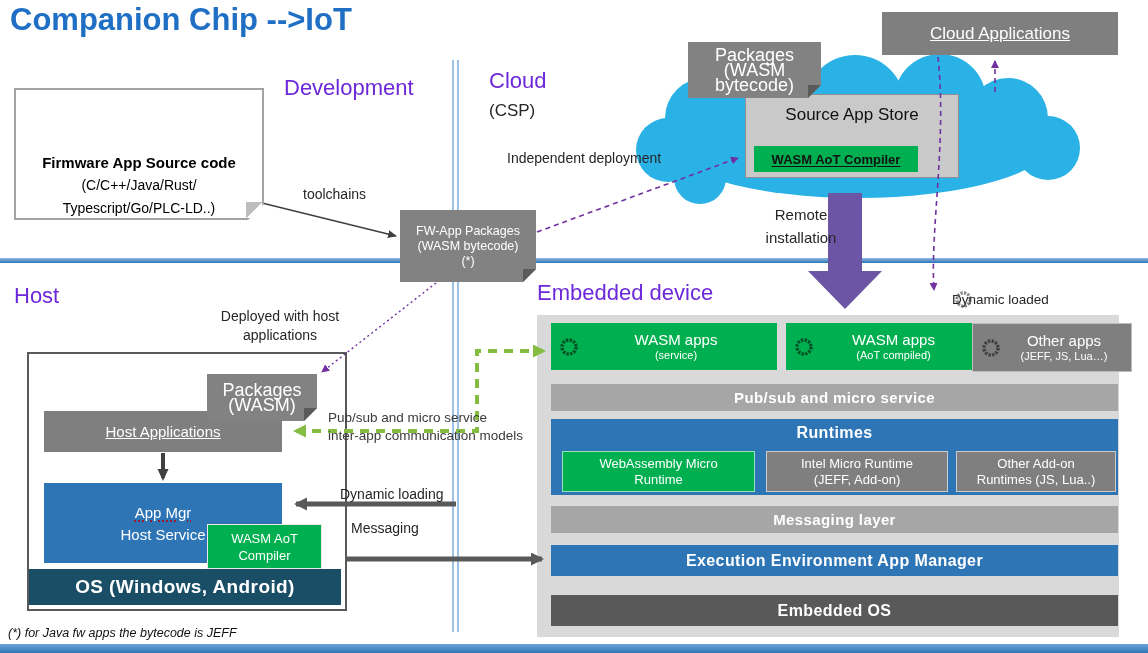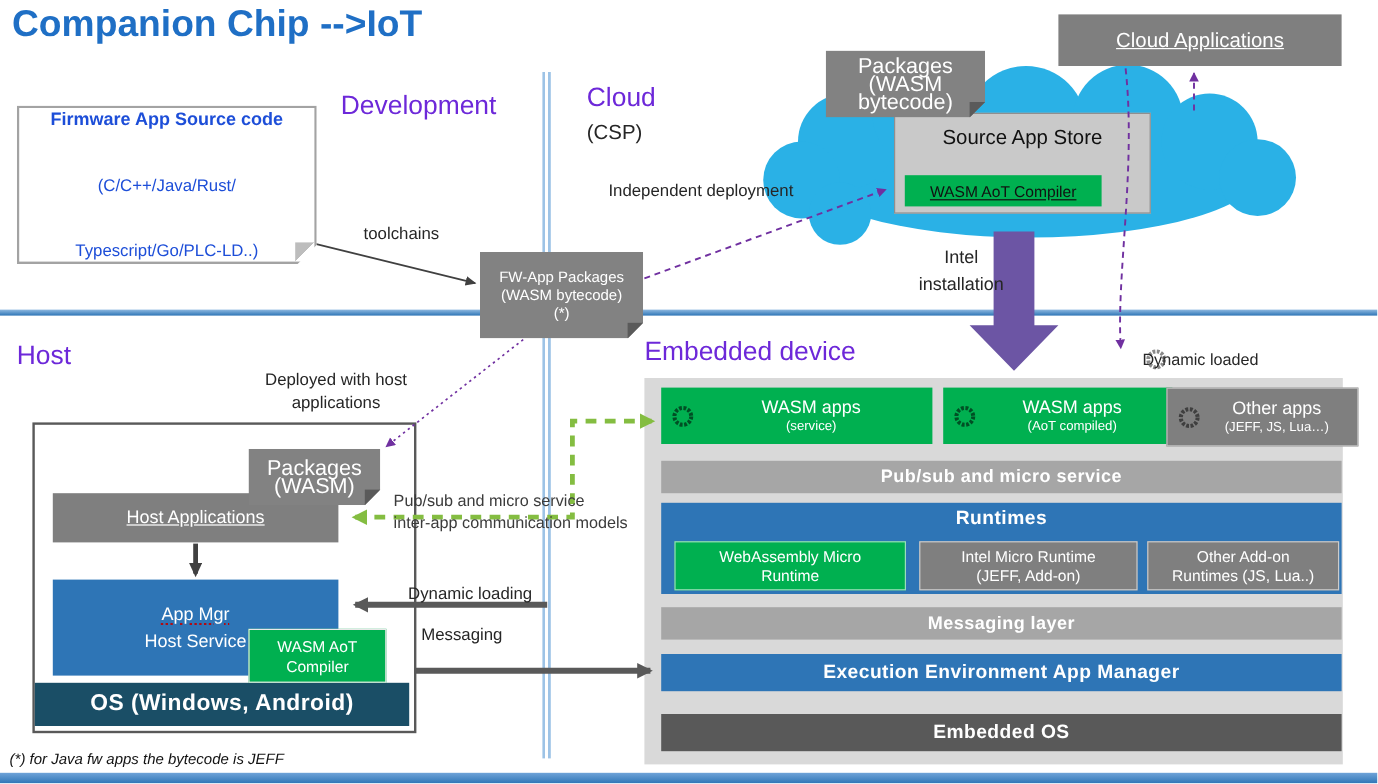--- a/index.html
+++ b/index.html
@@ -11,22 +11,22 @@
   .page-title{left:10px;top:2px;font-size:31px;font-weight:bold;color:#1F6FC5;z-index:6;}
   .sec-label{font-size:22px;color:#6d28d9;z-index:6;white-space:nowrap;}
   .small-label{font-size:14px;color:#262626;z-index:6;white-space:nowrap;}
 
   .note{color:#fff;text-align:center;z-index:6;font-size:18px;line-height:15px;background:#828282;
         display:flex;flex-direction:column;justify-content:center;
         clip-path:polygon(0 0,100% 0,100% calc(100% - 13px),calc(100% - 13px) 100%,0 100%);}
   .note::after{content:"";position:absolute;right:0;bottom:0;width:13px;height:13px;
         background:linear-gradient(135deg,#5a5a5a 50%,transparent 50.5%);}
 
-  .firm-box{background:#fff;border:2px solid #a3a3a3;color:#1d4ed8;text-align:center;z-index:6;
-        display:flex;flex-direction:column;justify-content:space-between;gap:4px;font-size:14px;line-height:19px;
+  .firm-box{background:#fff;border:2px solid #a3a3a3;color:#000000;text-align:center;z-index:6;
+        display:flex;flex-direction:column;justify-content:flex-end;gap:4px;font-size:14px;line-height:19px;
         clip-path:polygon(0 0,100% 0,100% calc(100% - 16px),calc(100% - 16px) 100%,0 100%);}
   .firm-box::after{content:"";position:absolute;right:0;bottom:0;width:16px;height:16px;
         background:linear-gradient(135deg,#bdbdbd 50%,transparent 50.5%);}
   .firm-title{font-weight:bold;font-size:15px;}
 
   .graybox{background:#7F7F7F;color:#fff;display:flex;align-items:center;justify-content:center;z-index:3;text-decoration:underline;}
   .bluebox{background:#2E75B6;color:#fff;z-index:3;}
   .greenbox{background:#00B050;color:#fff;z-index:4;}
 
   .bar{display:flex;align-items:center;justify-content:center;font-weight:bold;color:#fff;
@@ -106,29 +106,29 @@
     <div>Packages</div>
     <div>(WASM bytecode)</div>
   </div>
 
   <div class="abs graybox" style="left:882px;top:12px;width:236px;height:43px;font-size:17px;z-index:3;">
     <span>Cloud Applications</span>
   </div>
 
   <div class="abs" style="left:745px;top:94px;width:212px;height:82px;background:#C9C9C9;border:1px solid #8f8f8f;z-index:3;">
     <div style="text-align:center;margin-top:10px;font-size:17px;color:#111;">Source App Store</div>
-    <div class="greenbox" style="position:absolute;left:8px;top:51px;width:164px;height:26px;display:flex;align-items:center;justify-content:center;font-size:13px;color:#111;">
+    <div class="greenbox" style="position:absolute;left:8px;top:51px;width:164px;height:26px;display:flex;align-items:center;justify-content:center;font-size:13px;color:#111;font-weight:bold;">
       <span class="spell-dark">WASM AoT Compiler</span>
     </div>
   </div>
 
   <div class="abs small-label" style="left:507px;top:150px;">Independent deployment</div>
 
   <div class="abs" style="left:745px;top:203px;width:112px;text-align:center;font-size:15px;line-height:23px;color:#262626;z-index:6;">
-    <div>Intel</div>
+    <div>Remote</div>
     <div>installation</div>
   </div>
 
   <div class="abs" style="left:200px;top:307px;width:160px;text-align:center;font-size:14px;line-height:19px;color:#262626;z-index:6;">Deployed with host applications</div>
 
   <div class="abs note" style="left:207px;top:374px;width:110px;height:47px;">
     <div>Packages</div>
     <div>(WASM)</div>
   </div>
 

